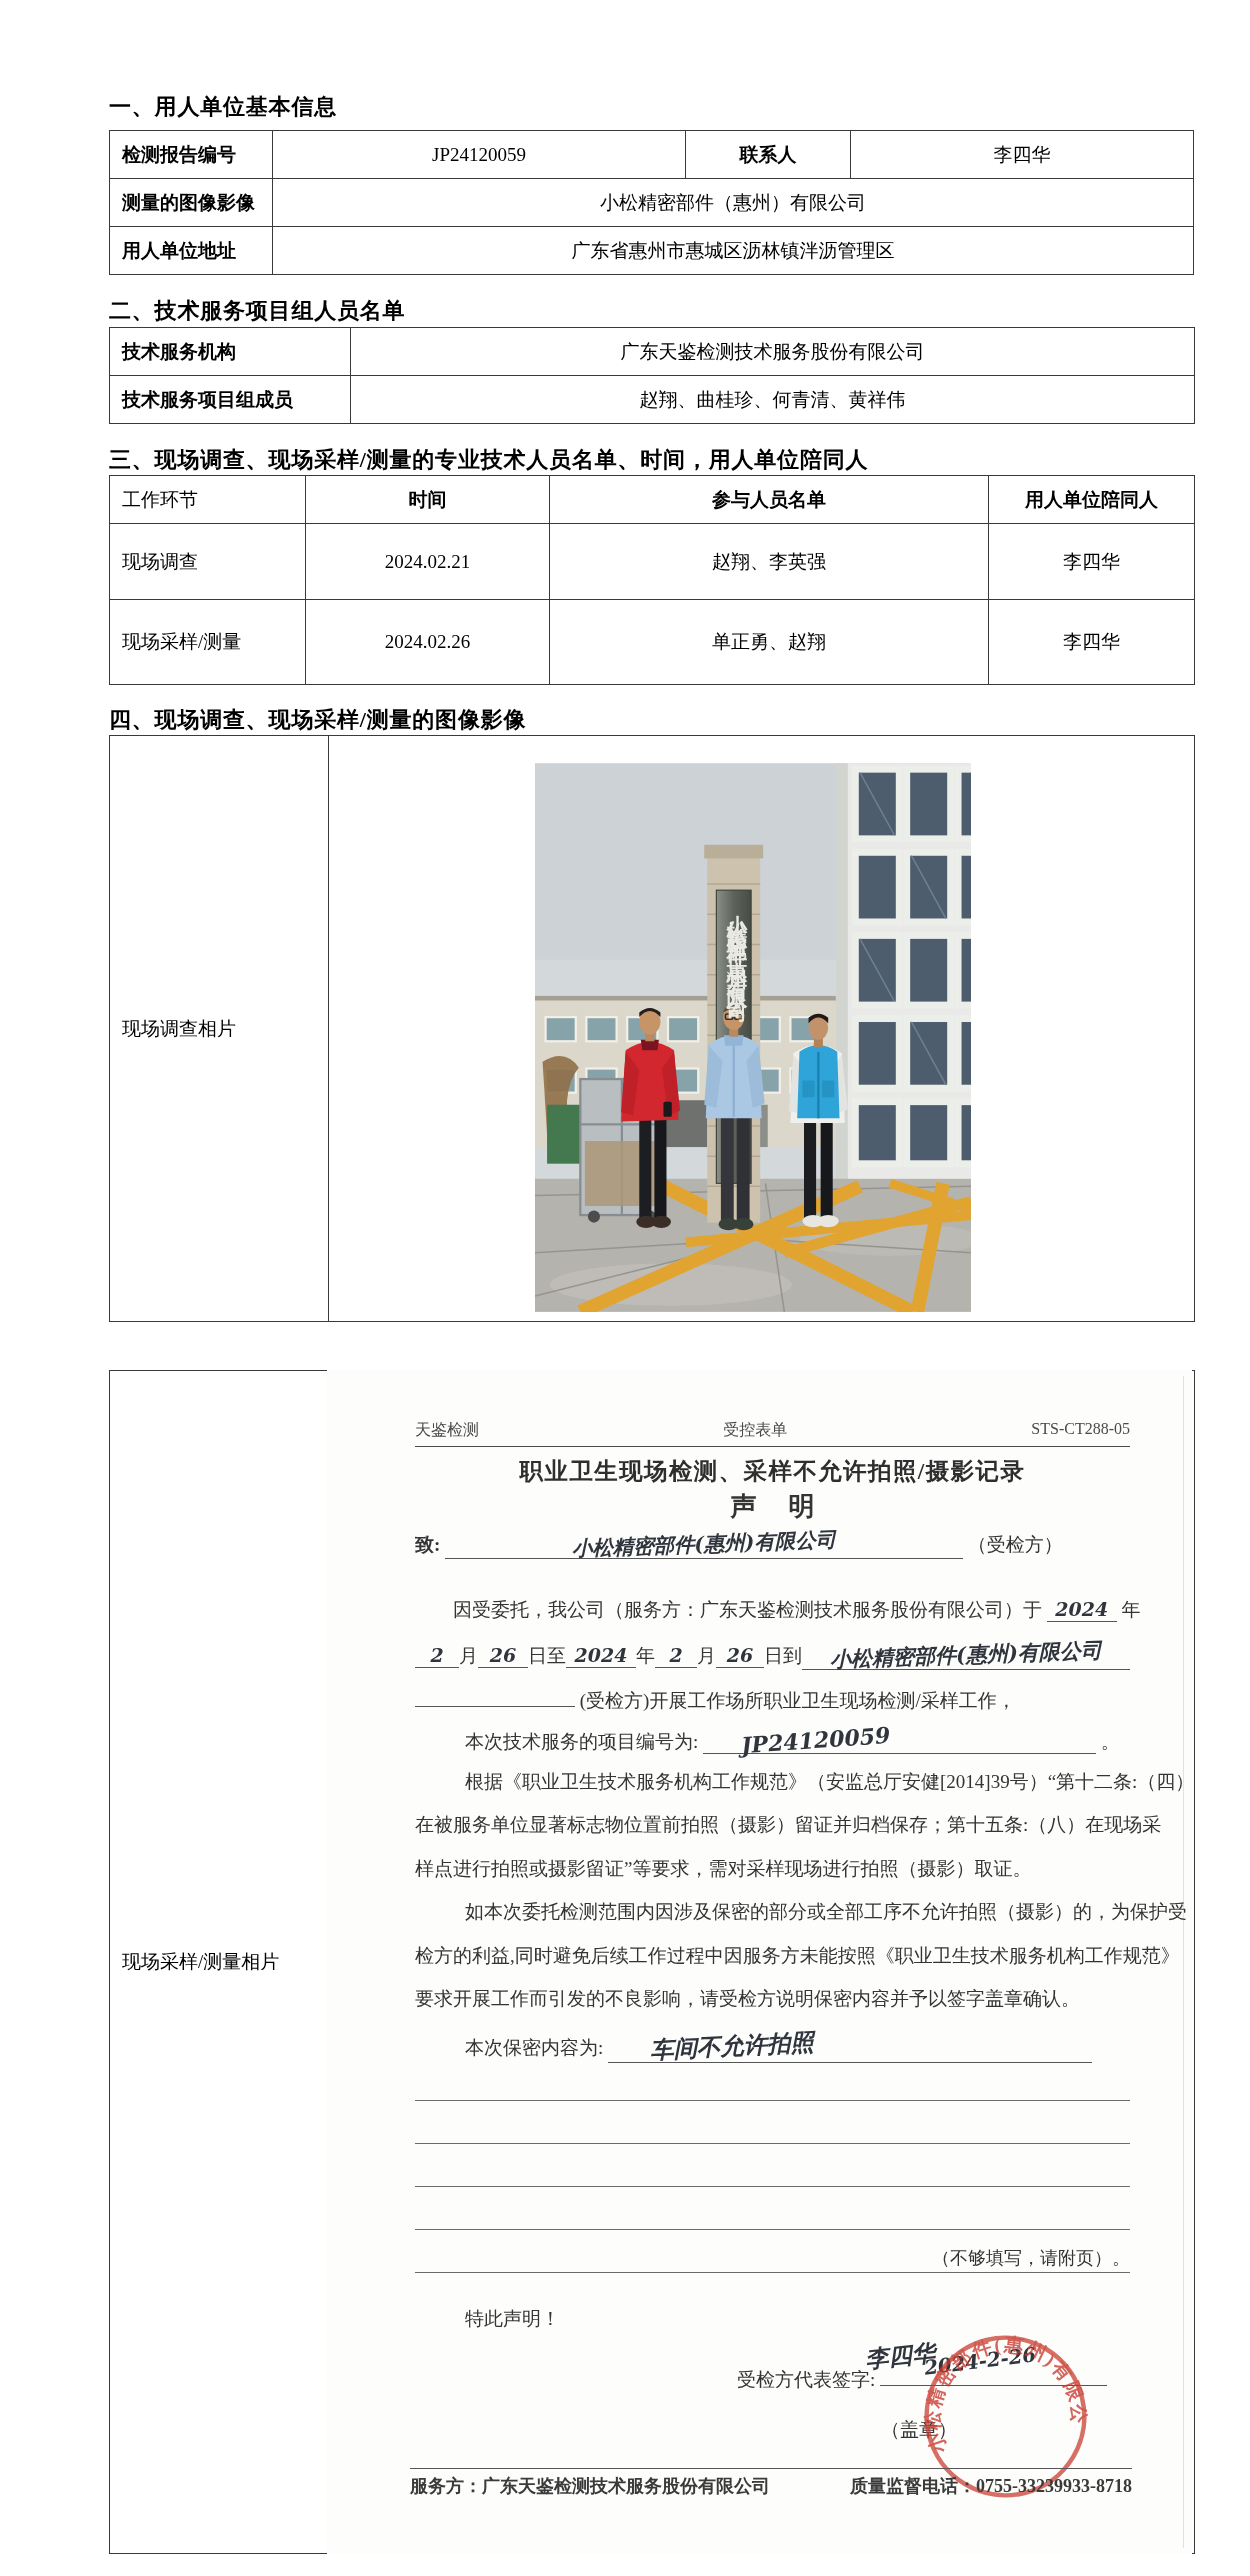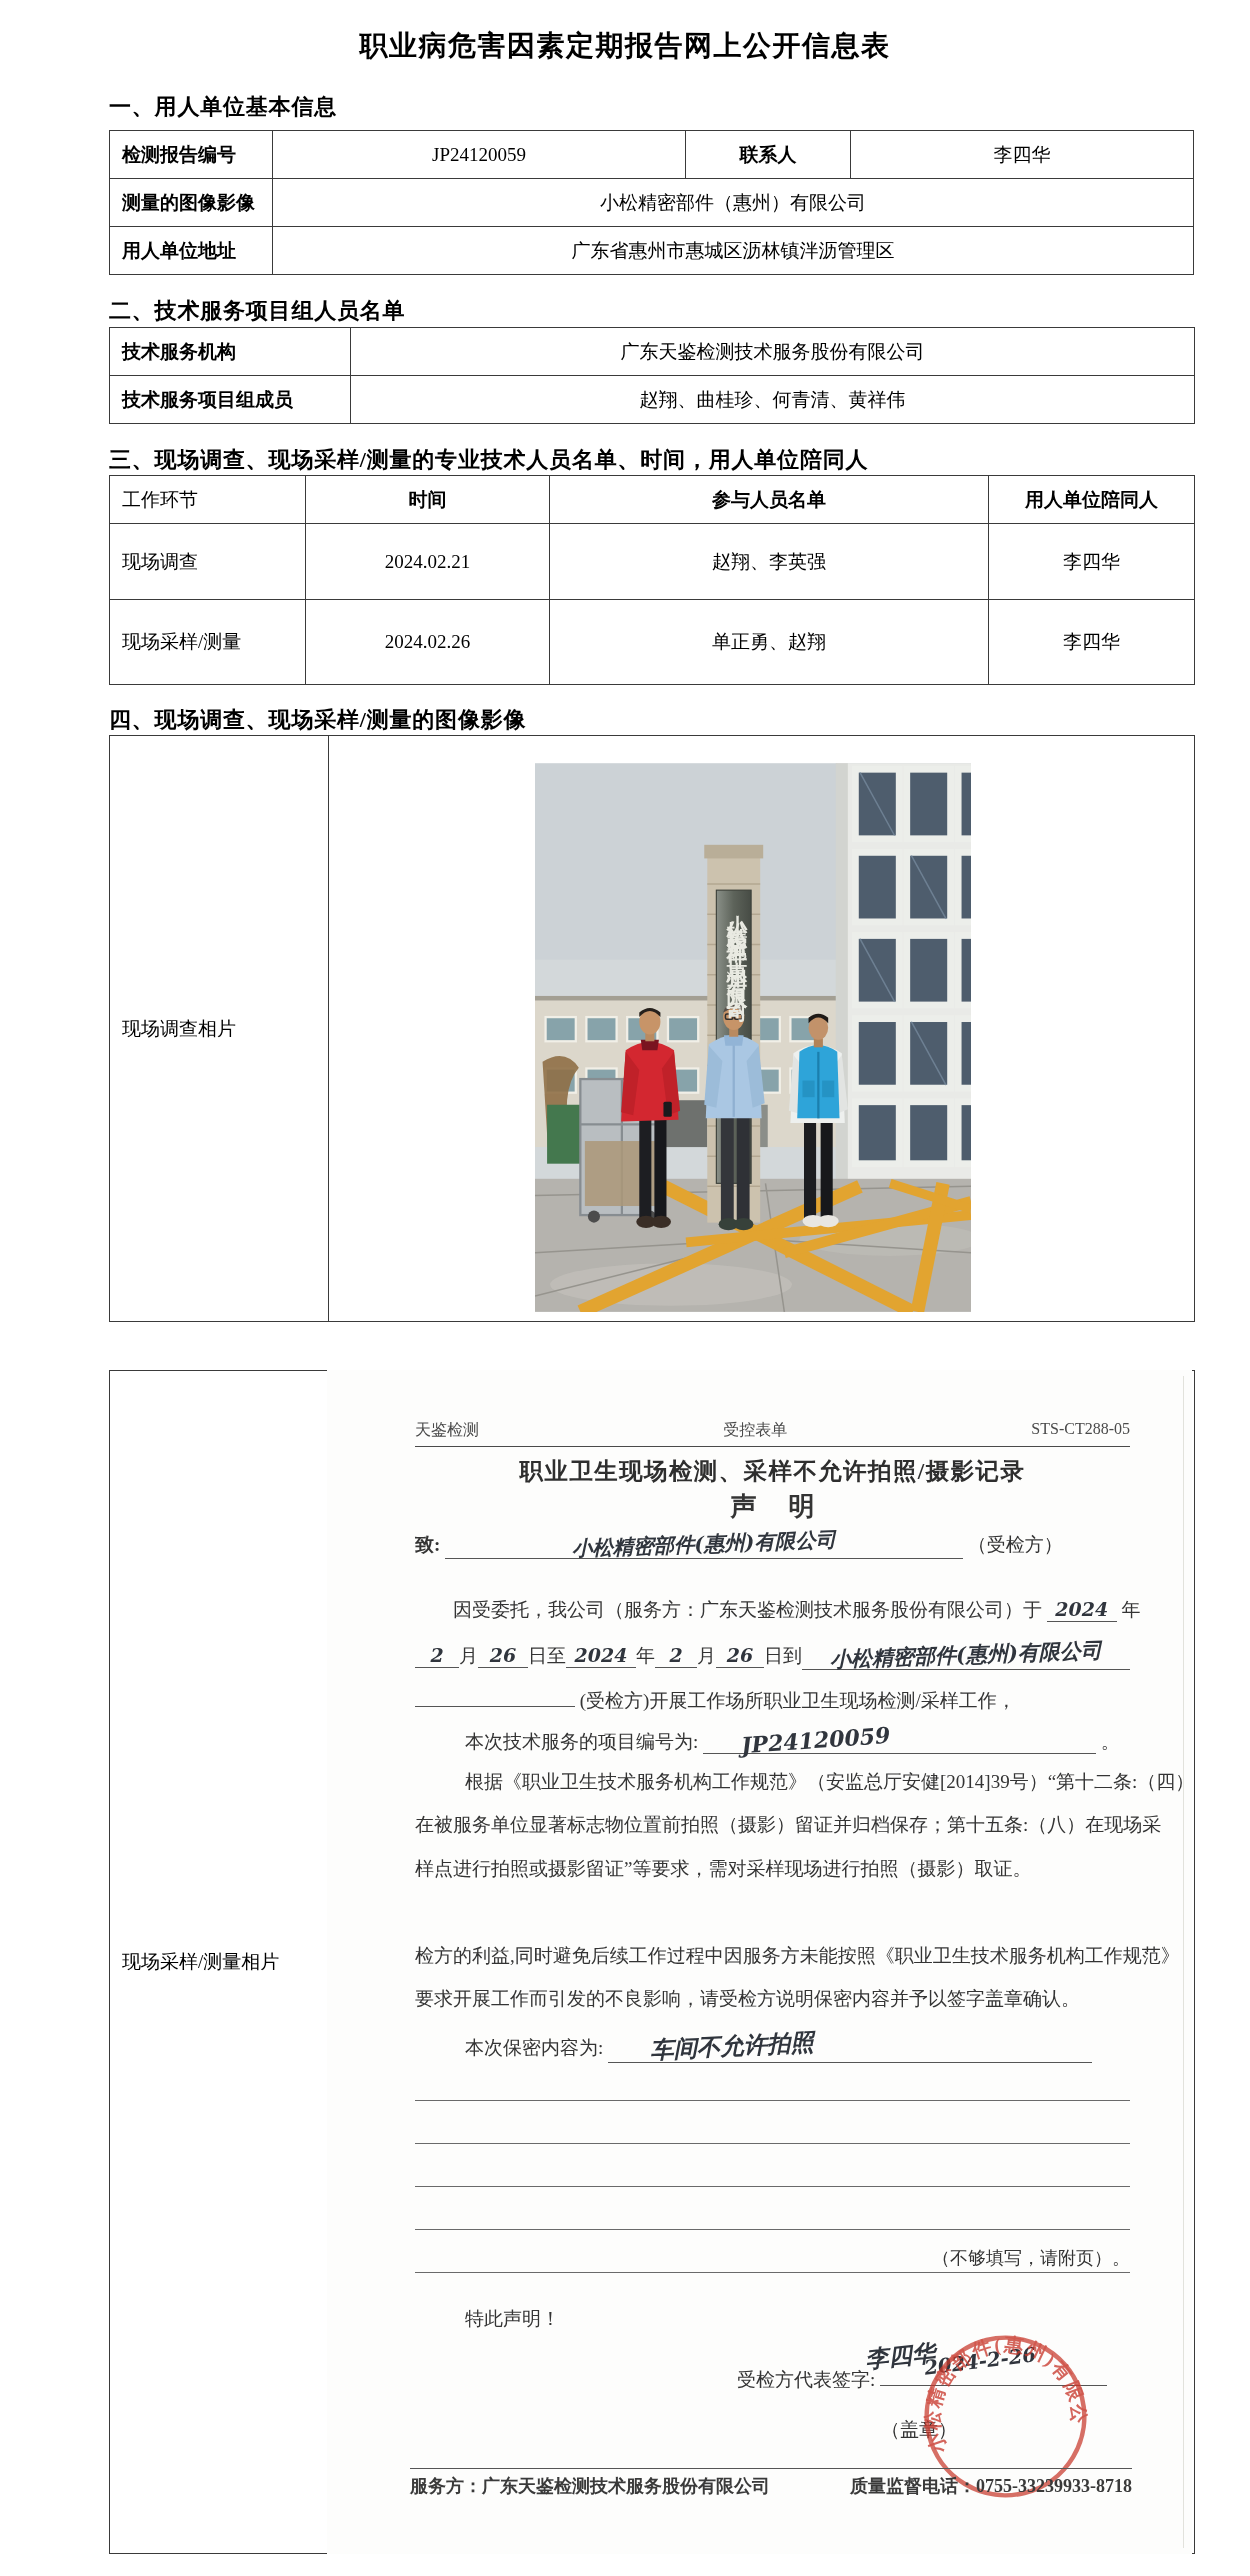--- a/index.html
+++ b/index.html
@@ -35,21 +35,20 @@
   .docfoot2{top:1133px;display:flex;justify-content:space-between;font-size:16.6px;color:#777;}
   .stamp{position:absolute;left:580px;top:948px;width:197px;height:197px;opacity:0.85;}
   .sig{position:absolute;left:538px;top:970px;font-size:23.4px;transform:rotate(-6deg);}
   .sigdate{position:absolute;left:597px;top:980px;font-size:19.7px;transform:rotate(-7deg);}
 </style>
 </head>
 <body>
 
 <div id="page">
 
-  <div class="abs pagetitle">职业病危害因素定期报告网上公开信息表</div>
 
   <div class="abs sechead" style="top:92px;">一、用人单位基本信息</div>
   <table class="grid abs" style="left:109px;top:130px;width:1085px;">
     <colgroup>
         <col style="width:163px">
         <col style="width:413px">
         <col style="width:165px">
         <col style="width:343px">
       </colgroup>
     <tbody>
@@ -350,20 +349,21 @@
     <div class="l" style="left:138px;top:357px;">
       <span>本次技术服务的项目编号为:</span>
       <span class="u" style="width:393px;text-align:left;"><span class="hw" style="display:inline-block;margin-left:38px;transform:rotate(-4deg);font-size:22px;">JP24120059</span></span>
       <span>。</span>
     </div>
 
     <div class="l" style="left:138px;top:399px;">根据《职业卫生技术服务机构工作规范》（安监总厅安健[2014]39号）“第十二条:（四）</div>
     <div class="l" style="left:88px;top:442px;">在被服务单位显著标志物位置前拍照（摄影）留证并归档保存；第十五条:（八）在现场采</div>
     <div class="l" style="left:88px;top:486px;">样点进行拍照或摄影留证”等要求，需对采样现场进行拍照（摄影）取证。</div>
 
+    <div class="l" style="left:138px;top:529px;">如本次委托检测范围内因涉及保密的部分或全部工序不允许拍照（摄影）的，为保护受</div>
     <div class="l" style="left:88px;top:573px;">检方的利益,同时避免后续工作过程中因服务方未能按照《职业卫生技术服务机构工作规范》</div>
     <div class="l" style="left:88px;top:616px;">要求开展工作而引发的不良影响，请受检方说明保密内容并予以签字盖章确认。</div>
 
     <div class="l" style="left:138px;top:660px;">
       <span>本次保密内容为:</span>
       <span class="u" style="width:484px;text-align:left;"><span class="hw" style="display:inline-block;margin-left:42px;transform:rotate(-3deg);font-size:23.4px;">车间不允许拍照</span></span>
     </div>
 
     <div class="uline" style="left:88px;top:730px;width:715px;"></div>
     <div class="uline" style="left:88px;top:773px;width:715px;"></div>

